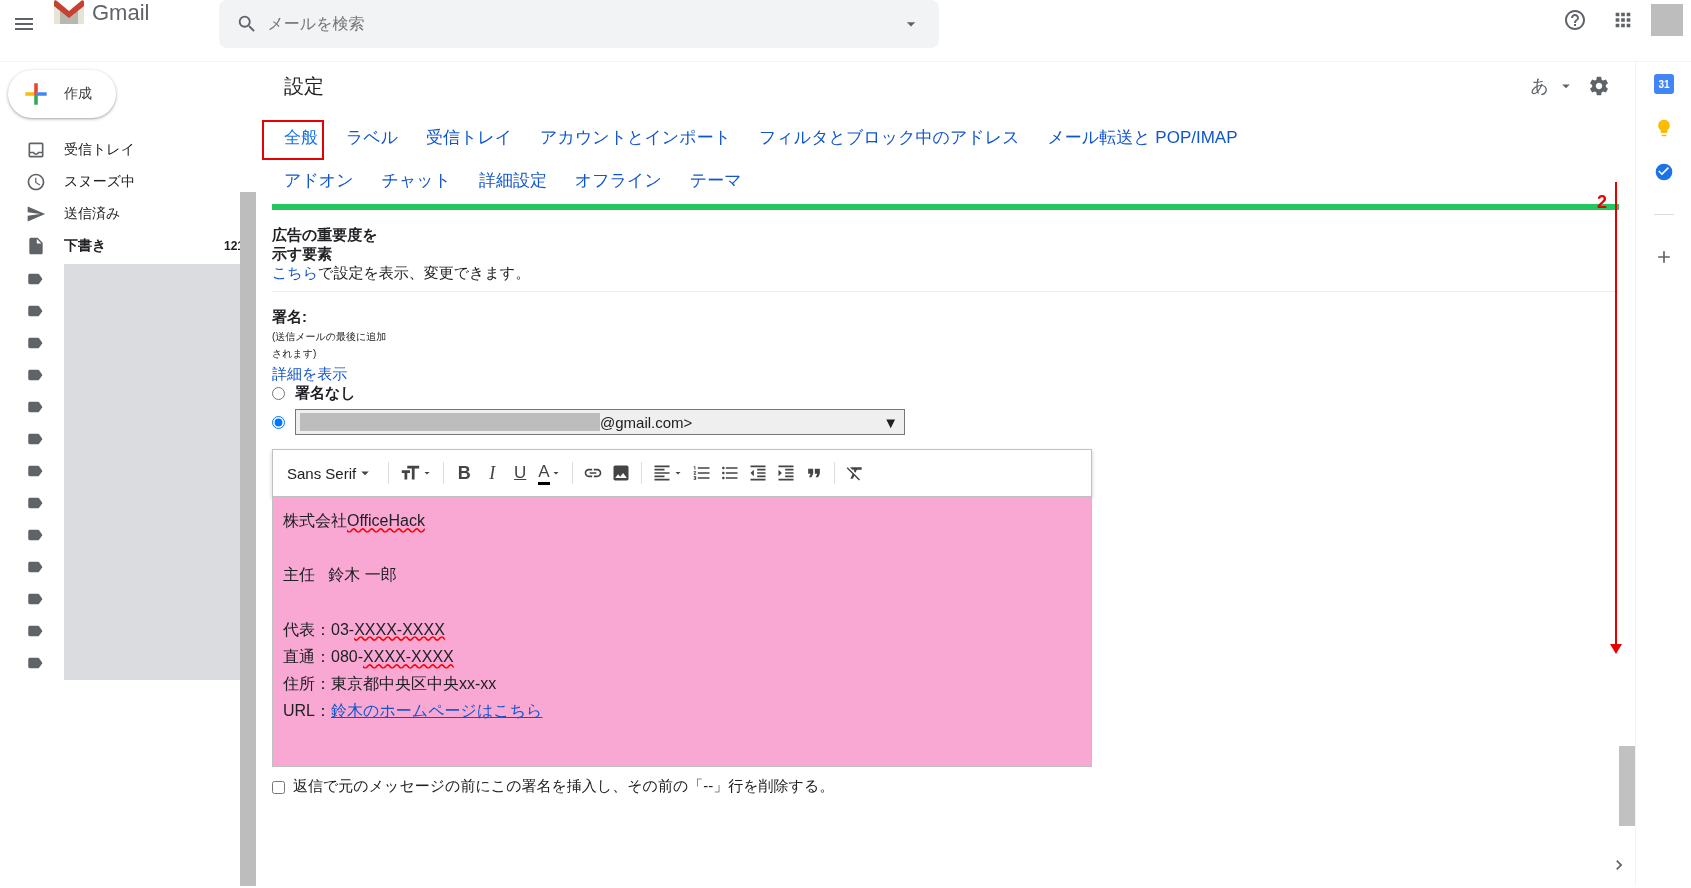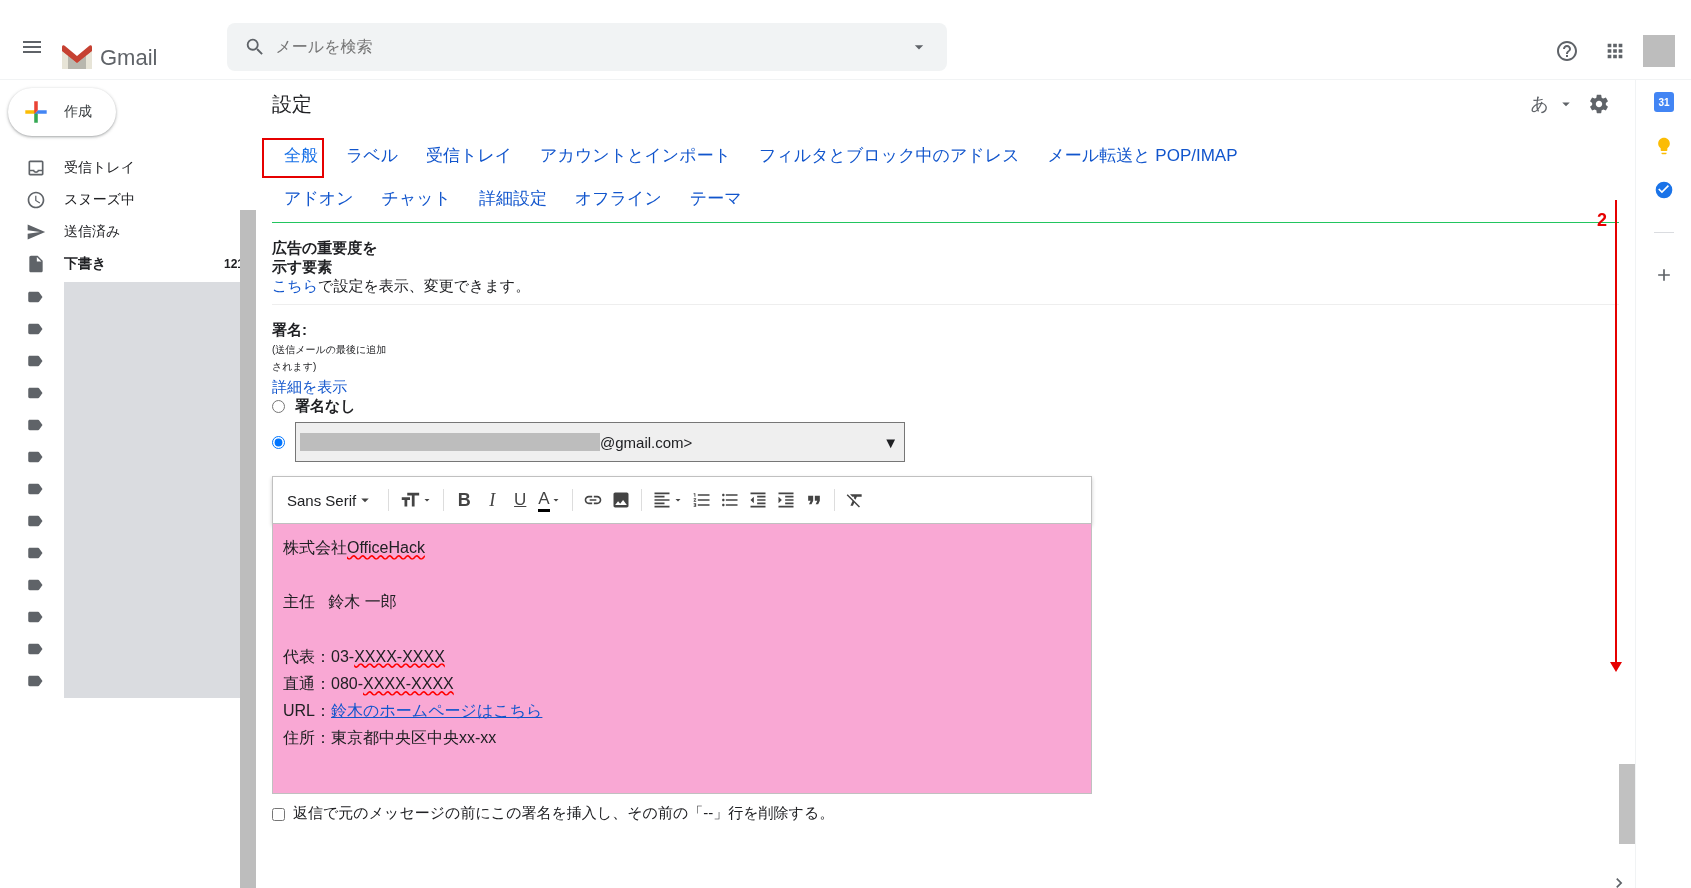--- a/index.html
+++ b/index.html
@@ -1,19 +1,19 @@
 <!DOCTYPE html>
 <html><head>
 <meta charset="utf-8">
 <style>
   * { box-sizing: border-box; margin: 0; padding: 0; }
   body { font-family: Arial, "Hiragino Sans", "Meiryo", sans-serif; font-size: 14px; color: #202124; overflow: hidden; }
   
   
-  .header { display: flex; align-items: flex-end; height: 80px; padding: 8px; border-bottom: 1px solid #f1f3f4; }
+  .header { display: flex; align-items: flex-start; height: 62px; padding: 0; border-bottom: 1px solid #f1f3f4; }
   .menu-btn { width: 48px; height: 48px; display: flex; align-items: center; justify-content: center; border-radius: 50%; cursor: pointer; }
   .logo-wrap { display: flex; align-items: center; margin-left: 4px; margin-right: 30px; }
   .logo-text { font-size: 22px; color: #5f6368; margin-left: 6px; }
   .search-bar { flex: 1; max-width: 720px; height: 48px; background: #f1f3f4; border-radius: 8px; display: flex; align-items: center; padding: 0 8px; margin-left: 40px; }
   .search-icon-wrap { width: 40px; height: 40px; display: flex; align-items: center; justify-content: center; }
   .search-input { flex: 1; border: none; background: transparent; font-size: 16px; outline: none; color: #5f6368; }
   .search-dd { width: 40px; display: flex; align-items: center; justify-content: center; }
   .header-right { margin-left: auto; display: flex; align-items: center; gap: 8px; padding-right: 8px; }
   .icon-btn { width: 40px; height: 40px; display: flex; align-items: center; justify-content: center; border-radius: 50%; cursor: pointer; }
   .avatar { width: 32px; height: 32px; background: #bdbdbd; }
@@ -32,44 +32,44 @@
   .nav-item .nav-count { font-size: 12px; color: #5f6368; }
   .nav-item.bold .nav-count { font-weight: bold; color: #202124; }
   .label-block { margin-top: 2px; }
   .label-item { display: flex; align-items: center; height: 32px; padding-left: 26px; }
   .label-icon { color: #5f6368; }
   
   
   .content-wrap { flex: 1; display: flex; position: relative; }
   .scroll-indicator { width: 16px; background: #bdbdbd; position: absolute; left: -16px; top: 130px; bottom: 0; }
   .content { flex: 1; padding: 0 16px; position: relative; overflow: hidden; }
-  .settings-header { display: flex; align-items: center; height: 48px; }
+  .settings-header { display: flex; align-items: center; height: 48px; margin-left: 12px; }
   .settings-title { font-size: 20px; color: #202124; }
   .settings-header-right { margin-left: auto; display: flex; align-items: center; gap: 4px; color: #5f6368; }
   .lang-btn { font-size: 18px; padding: 0 4px; }
-  .tabs { padding: 8px 0 0 0; color: #1a73e8; border-bottom: 1px solid #22c55e; }
+  .tabs { padding: 8px 0 0 0; color: #1a73e8; border-bottom: 6px solid #22c55e; }
   .tab { display: inline-block; padding: 8px 12px; color: #15c; cursor: pointer; font-size: 17px; }
   .tab.active { color: #1a73e8; }
   .tab-row1, .tab-row2 { margin-bottom: 4px; }
   .annotation-1 { position: absolute; color: #e60000; font-weight: bold; font-size: 18px; }
   .annot-box { position: absolute; border: 2px solid #e60000; }
   .annot-arrow { position: absolute; width: 2px; background: #e60000; }
   .annot-arrow:after { content: ""; position: absolute; bottom: -2px; left: -5px; border-left: 6px solid transparent; border-right: 6px solid transparent; border-top: 10px solid #e60000; }
   
   .section { border-bottom: 1px solid #eee; padding: 8px 0; margin-top: 8px; }
   .section-row { display: flex; flex-direction: column; }
   .section-label { width: 120px; font-weight: bold; font-size: 15px; flex-shrink: 0; }
   .section-body { flex: 1; font-size: 15px; }
   .link { color: #15c; cursor: pointer; }
   .sig-label-sub { font-weight: normal; font-size: 10px; color: #202124; }
   .show-more { color: #15c; cursor: pointer; display: block; margin-top: 4px; font-size: 15px; }
   
   .radio-row { display: flex; align-items: center; margin-bottom: 6px; }
   .radio-row input { margin-right: 10px; }
-  .email-select { width: 610px; height: 40px; border: 1px solid #767676; background: #efefef; position: relative; display: flex; align-items: center; font-size: 15px; }
+  .email-select { width: 610px; height: 26px; border: 1px solid #767676; background: #efefef; position: relative; display: flex; align-items: center; font-size: 15px; }
   .email-select .redact { background: #bdbdbd; width: 300px; height: 18px; display: inline-block; margin-left: 4px; }
   .email-select .dd-arrow { position: absolute; right: 6px; }
   
   .editor-wrap { margin-top: 14px; width: 820px; }
   .toolbar { border: 1px solid #c0c0c0; box-shadow: 0 2px 4px rgba(0,0,0,.2); background: #fff; display: flex; align-items: center; height: 48px; padding: 0 6px; gap: 0; }
   .tool-btn { min-width: 28px; height: 28px; display: flex; align-items: center; justify-content: center; color: #444; cursor: pointer; padding: 0 4px; }
   .tool-sep { width: 1px; height: 22px; background: #ddd; margin: 0 6px; }
   .font-sel { display: flex; align-items: center; padding: 0 8px; font-size: 15px; cursor: pointer; }
   .editor { border: 1px solid #c0c0c0; border-top: none; min-height: 270px; padding: 10px 10px; font-size: 16px; line-height: 1.7; background: #f9a8d4; }
   .editor .company { }
@@ -412,22 +412,22 @@
                     </svg>
                   </div>
               </div>
               <div class="editor">
                 <div class="company"><span>株式会社</span><span class="sq">OfficeHack</span></div>
                 <br>
                 <div><span>主任</span>&nbsp;&nbsp;&nbsp;<span>鈴木 一郎</span></div>
                 <br>
                 <div><span>代表：03-</span><span class="sq">XXXX-XXXX</span></div>
                 <div><span>直通：080-</span><span class="sq">XXXX-XXXX</span></div>
+                <div>住所：東京都中央区中央xx-xx</div>
                 <div><span>URL：</span><a>鈴木のホームページはこちら</a></div>
-                <div>住所：東京都中央区中央xx-xx</div>
               </div>
             </div>
             <div class="reply-check">
               <input type="checkbox" style="">
               <span>返信で元のメッセージの前にこの署名を挿入し、その前の「--」行を削除する。</span>
             </div>
           </div>
         </div>
       </div>
 

